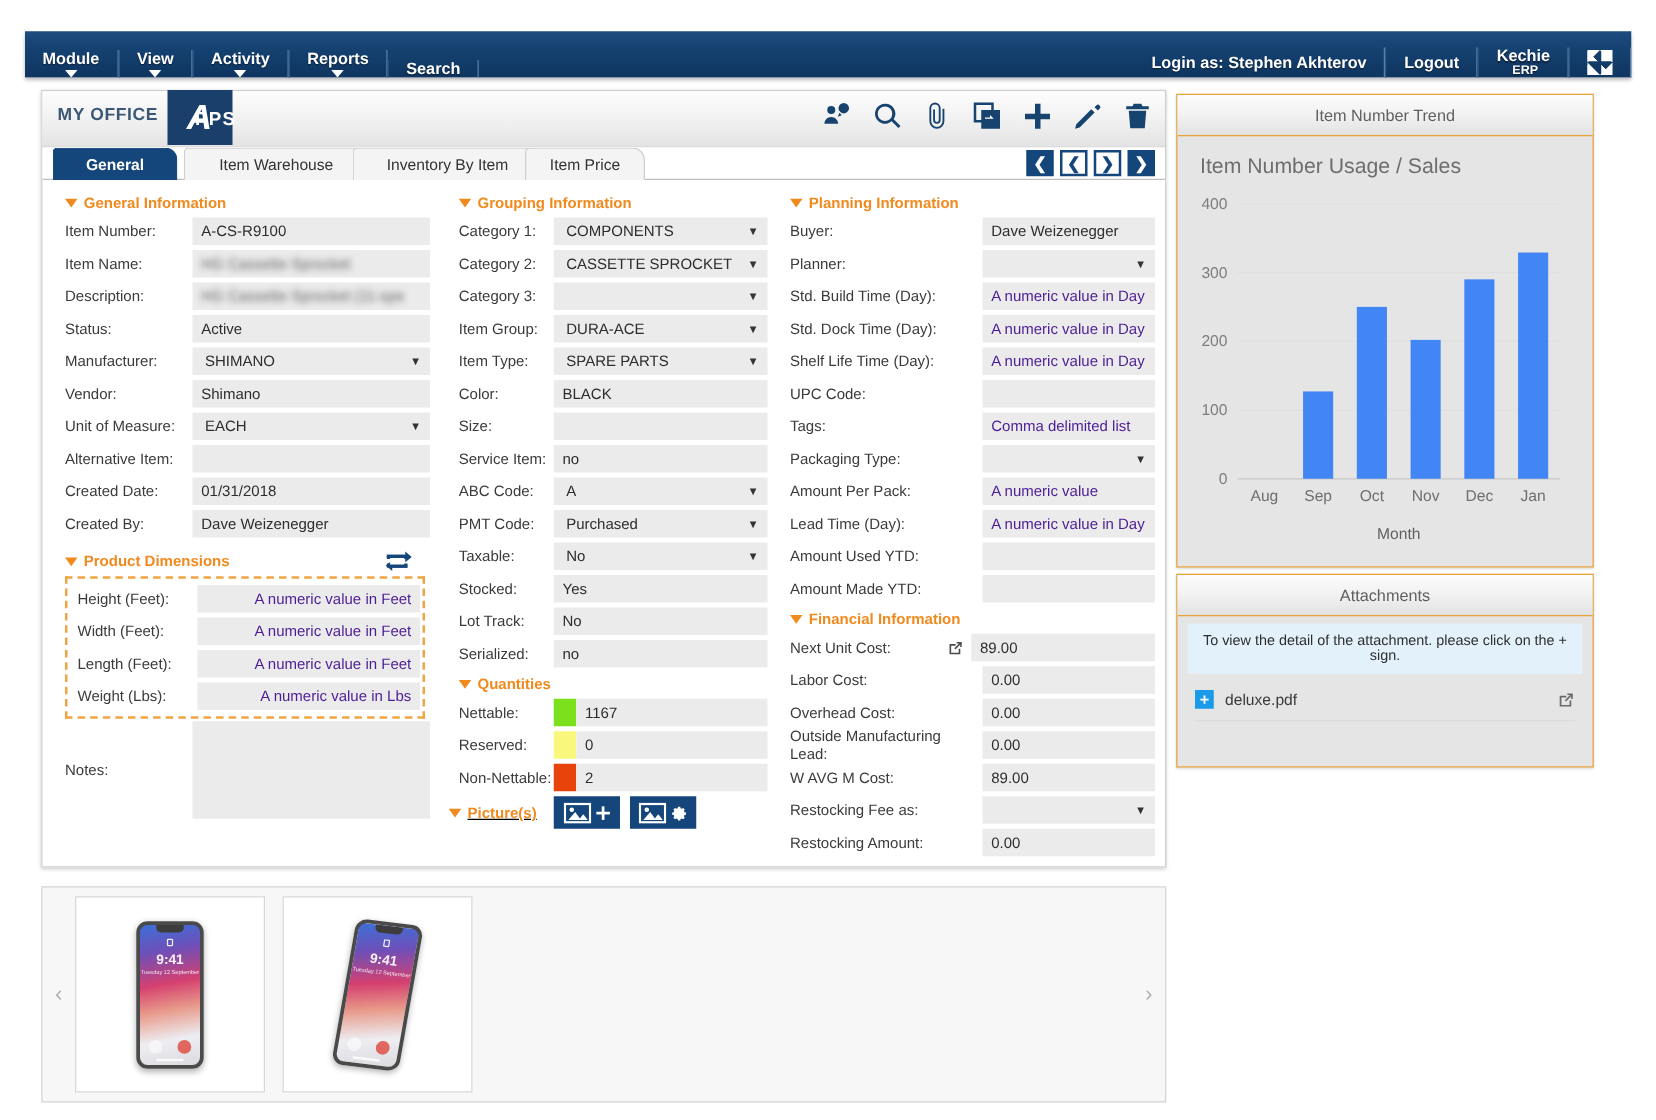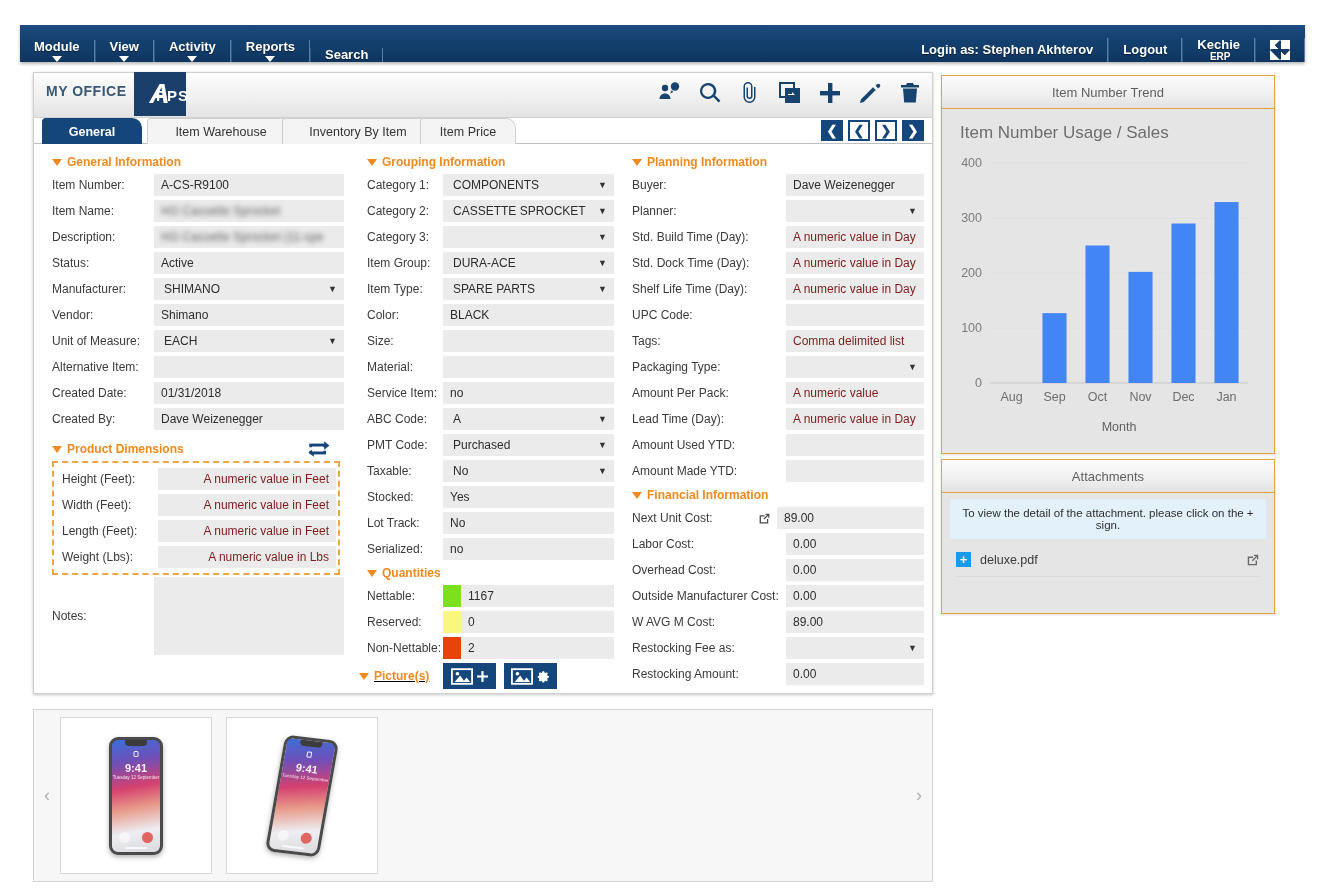--- a/index.html
+++ b/index.html
@@ -168,21 +168,21 @@
   .col2 .flabel { width: 84px; }
   .col3 .flabel { width: 162px; }
   .fval {
     flex: 1; height: 22px; background: #ebebeb;
     font-size: 12px; color: #2d2d2d;
     display: flex; align-items: center;
     padding: 0 7px;
     position: relative;
     border: none;
   }
-  .fval.ph { color: #7f1d1d; justify-content: flex-end; }
+  .fval.ph { color: #4c1d95; justify-content: flex-end; }
   .fval.ph.left { justify-content: flex-start; }
   .fval.select { padding-left: 10px; }
   .fval.select::after {
     content: "▼"; position: absolute; right: 7px;
     font-size: 9px; color: #333;
   }
   .fval.blur { color: transparent; text-shadow: 0 0 5px rgba(70,70,70,.85); }
 
   
   .dimbox {
@@ -533,24 +533,20 @@
       <div class="frow">
         <div class="flabel">Item Type:</div>
         <div class="fval select">SPARE PARTS</div>
       </div>
       <div class="frow">
         <div class="flabel">Color:</div>
         <div class="fval">BLACK</div>
       </div>
       <div class="frow">
         <div class="flabel">Size:</div>
-        <div class="fval"></div>
-      </div>
-      <div class="frow">
-        <div class="flabel">Material:</div>
         <div class="fval"></div>
       </div>
       <div class="frow">
         <div class="flabel">Service Item:</div>
         <div class="fval">no</div>
       </div>
       <div class="frow">
         <div class="flabel">ABC Code:</div>
         <div class="fval select">A</div>
       </div>
@@ -699,21 +695,21 @@
       </div>
       <div class="frow">
         <div class="flabel">Labor Cost:</div>
         <div class="fval">0.00</div>
       </div>
       <div class="frow">
         <div class="flabel">Overhead Cost:</div>
         <div class="fval">0.00</div>
       </div>
       <div class="frow">
-        <div class="flabel">Outside Manufacturer Cost:</div>
+        <div class="flabel">Outside Manufacturing Lead:</div>
         <div class="fval">0.00</div>
       </div>
       <div class="frow">
         <div class="flabel">W AVG M Cost:</div>
         <div class="fval">89.00</div>
       </div>
       <div class="frow">
         <div class="flabel">Restocking Fee as:</div>
         <div class="fval select"></div>
       </div>

